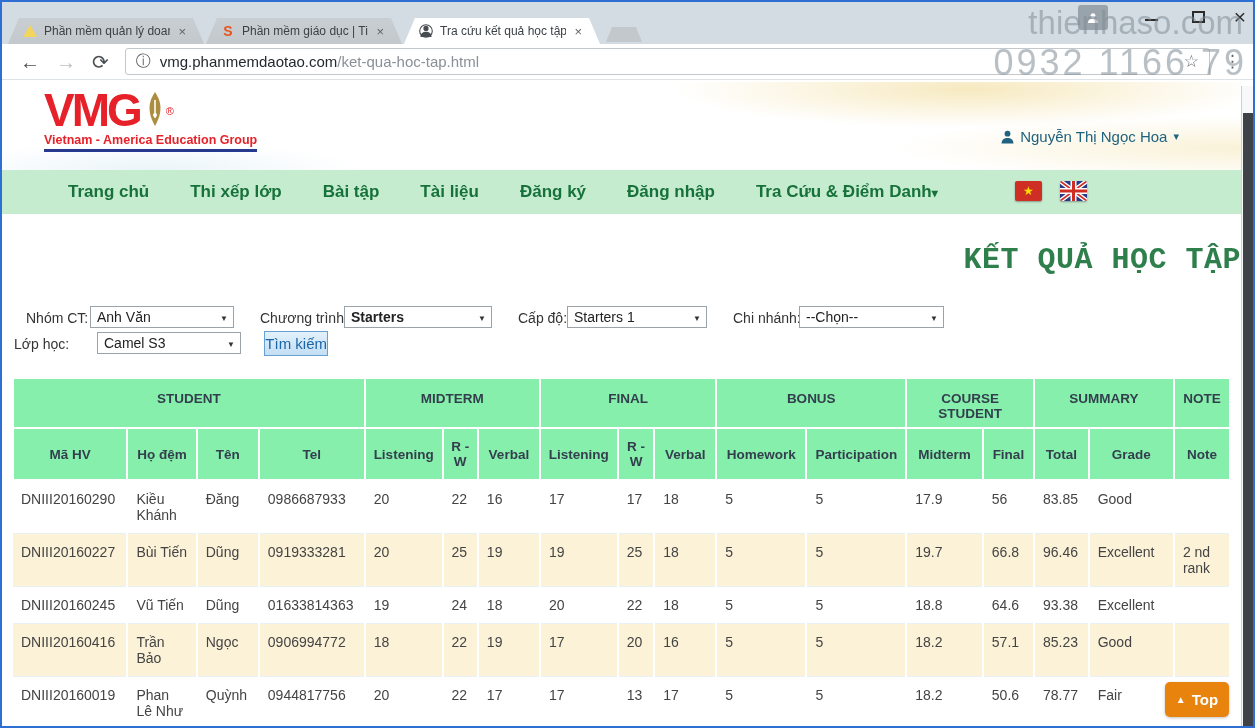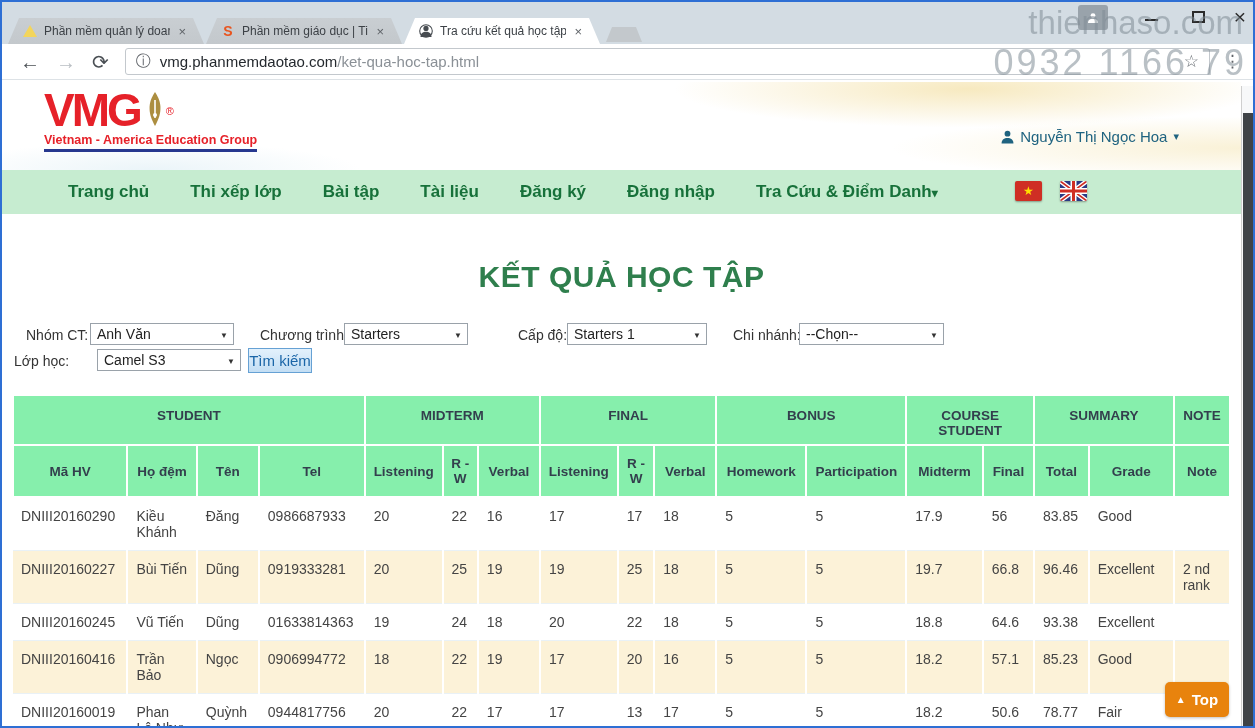--- a/index.html
+++ b/index.html
@@ -76,31 +76,31 @@
   .mainnav { position:relative; height:44px; background:#c6ecd0; display:flex; align-items:center; }
   .mainnav .items { display:flex; gap:41px; margin-left:66px; }
   .nav-item { font-weight:bold; font-size:17px; color:#17713a; white-space:nowrap; }
   .nav-item .caret { font-size:12px; }
   .flag { position:absolute; top:11px; width:27px; height:20px; border-radius:2px; overflow:hidden;
           box-shadow:0 1px 2px rgba(0,0,0,0.35); }
   .flag-vn { left:1013px; background:#cf2e24; display:flex; align-items:center; justify-content:center; }
   .flag-vn span { color:#ffde00; font-size:12px; line-height:1; }
   .flag-uk { left:1058px; }
 
-  .page-title { text-align:center; margin-top:46px; font-size:30px; font-weight:bold;
-                color:#2f7f4d; letter-spacing:0.5px; }
+  .page-title { text-align:right; margin-top:29px; font-size:30px; font-weight:bold;
+                color:#2f7f4d; letter-spacing:0.5px;font-family:Liberation Mono, monospace; }
 
   .filters { position:relative; height:58px; margin-top:29px; font-size:14px; color:#333; }
   .flabel { position:absolute; }
   .sel { position:absolute; height:22px; border:1px solid #9aa2aa; background:#fff; font-size:14px;
          color:#222; display:flex; align-items:center; padding:0 18px 0 6px; }
   .sel .arrow { position:absolute; right:5px; top:7px; font-size:8px; color:#333; }
-  .btn-search { position:absolute; left:246px; top:25px; width:64px; height:25px;
+  .btn-search { position:absolute; left:262px; top:25px; width:64px; height:25px;
                 background:linear-gradient(#e3f1fc,#c3def4); border:1px solid #66a1d4;
-                color:#1b66a8; font-size:15px; text-align:center; line-height:23px; }
+                color:#1b66a8; font-size:15px; text-align:right; line-height:23px; }
 
   
   .results { margin:13px 10px 0; }
   table { border-collapse:collapse; width:100%; table-layout:fixed; font-size:14px; }
   thead th { background:#86efac; color:#333f4d; font-weight:bold; border:2px solid #fff; }
   tr.grouprow th { vertical-align:top; padding:12px 6px 6px; font-size:13.5px; height:48px; text-align:center; }
   tr.grouprow th .group-label { display:inline-block; }
   tr.grouprow th.wrap .group-label { max-width:72px; }
   tr.colrow th { vertical-align:middle; padding:6px 4px; font-size:13.5px; height:52px; text-align:center; }
   tbody td { vertical-align:top; padding:10px 8px; color:#444; border-bottom:1px solid #e9f1f6;
@@ -234,21 +234,21 @@
 
     <div class="page-title">KẾT QUẢ HỌC TẬP</div>
 
     <div class="filters">
       <span class="flabel" style="left:24px; top:4px;">Nhóm CT:</span>
       <div class="sel" style="left:88px; top:0; width:144px;">
         <span>Anh Văn</span>
           <span class="arrow">▼</span>
       </div>
       <span class="flabel" style="left:258px; top:4px;">Chương trình:</span>
-      <div class="sel" style="left:342px; top:0; width:124px;">
+      <div class="sel" style="left:342px; top:0; width:148px;font-weight:bold;">
         <span>Starters</span>
           <span class="arrow">▼</span>
       </div>
       <span class="flabel" style="left:516px; top:4px;">Cấp độ:</span>
       <div class="sel" style="left:565px; top:0; width:140px;">
         <span>Starters 1</span>
           <span class="arrow">▼</span>
       </div>
       <span class="flabel" style="left:731px; top:4px;">Chi nhánh:</span>
       <div class="sel" style="left:797px; top:0; width:145px;">

